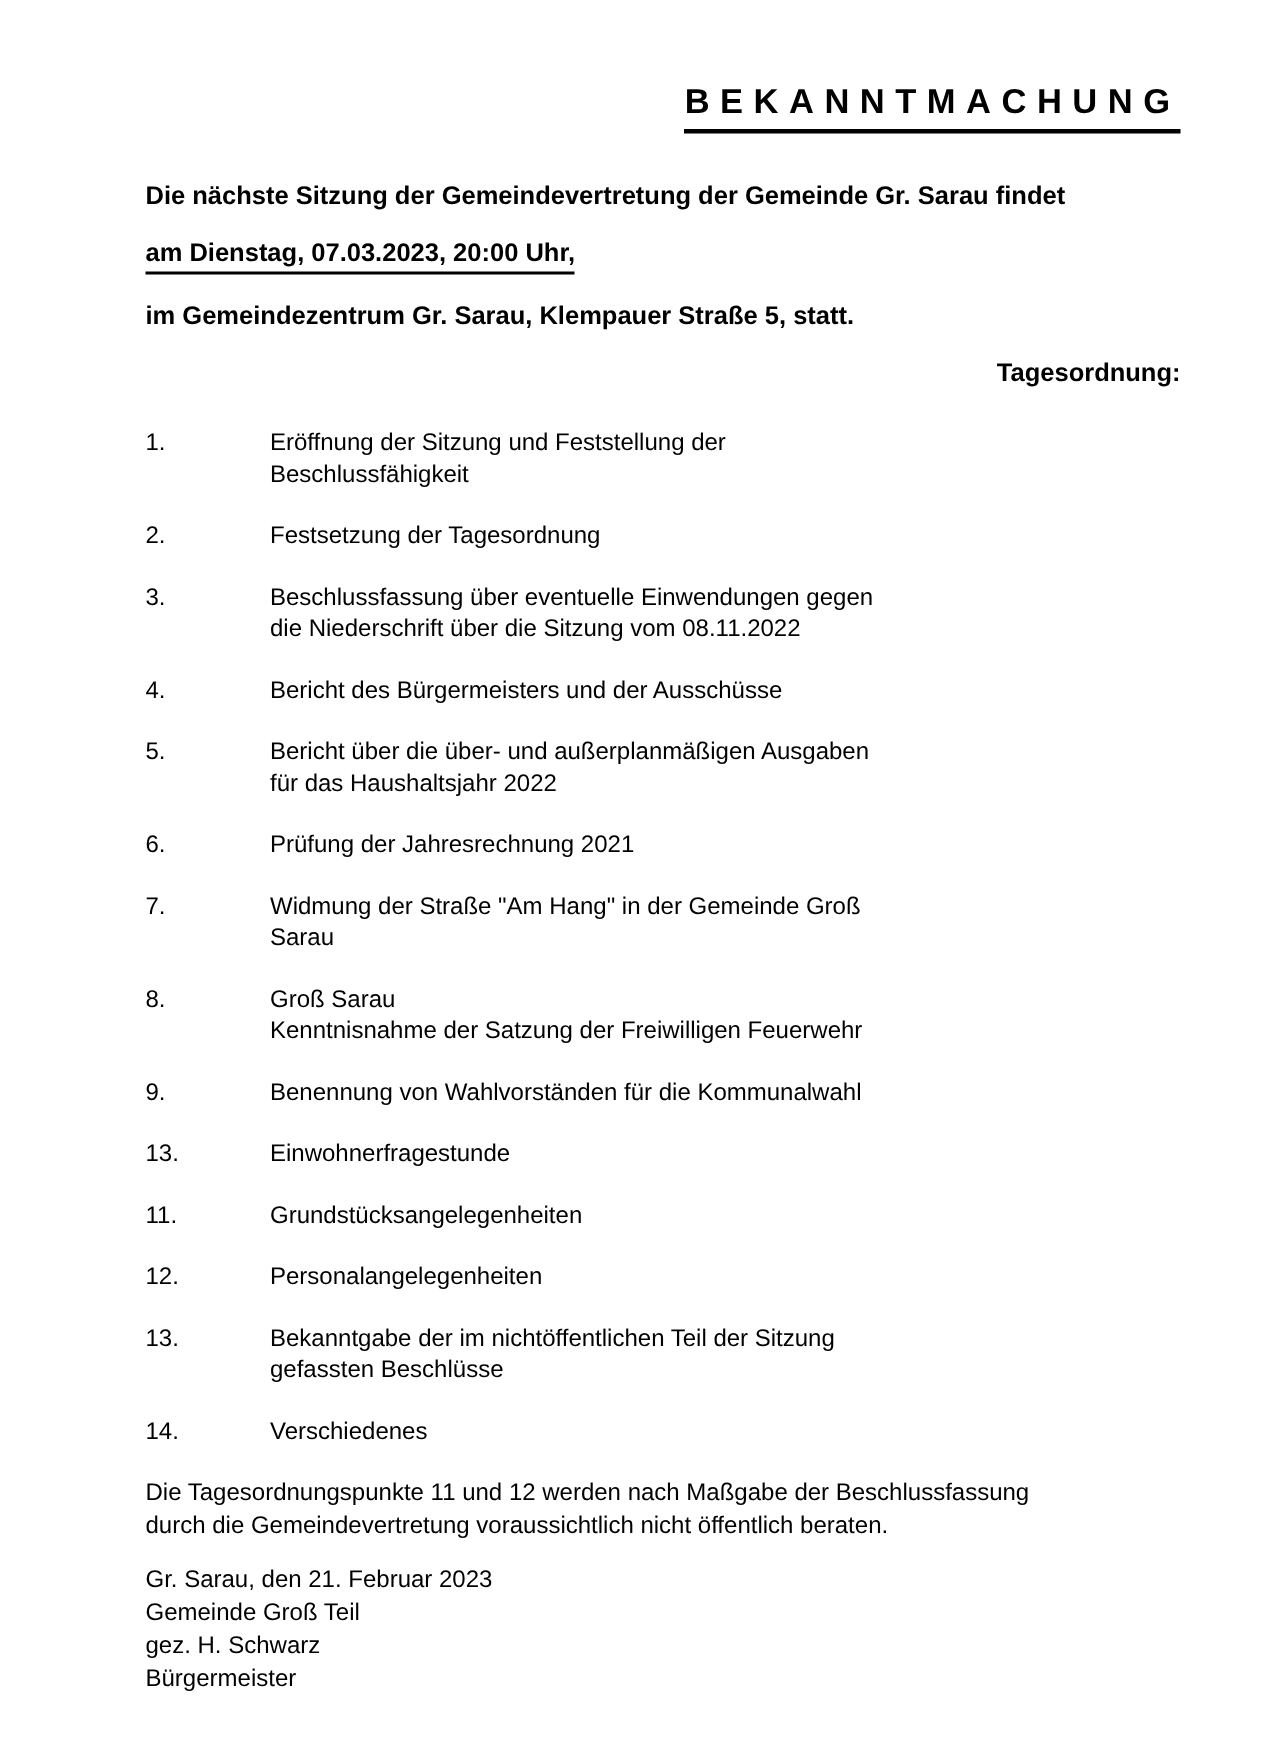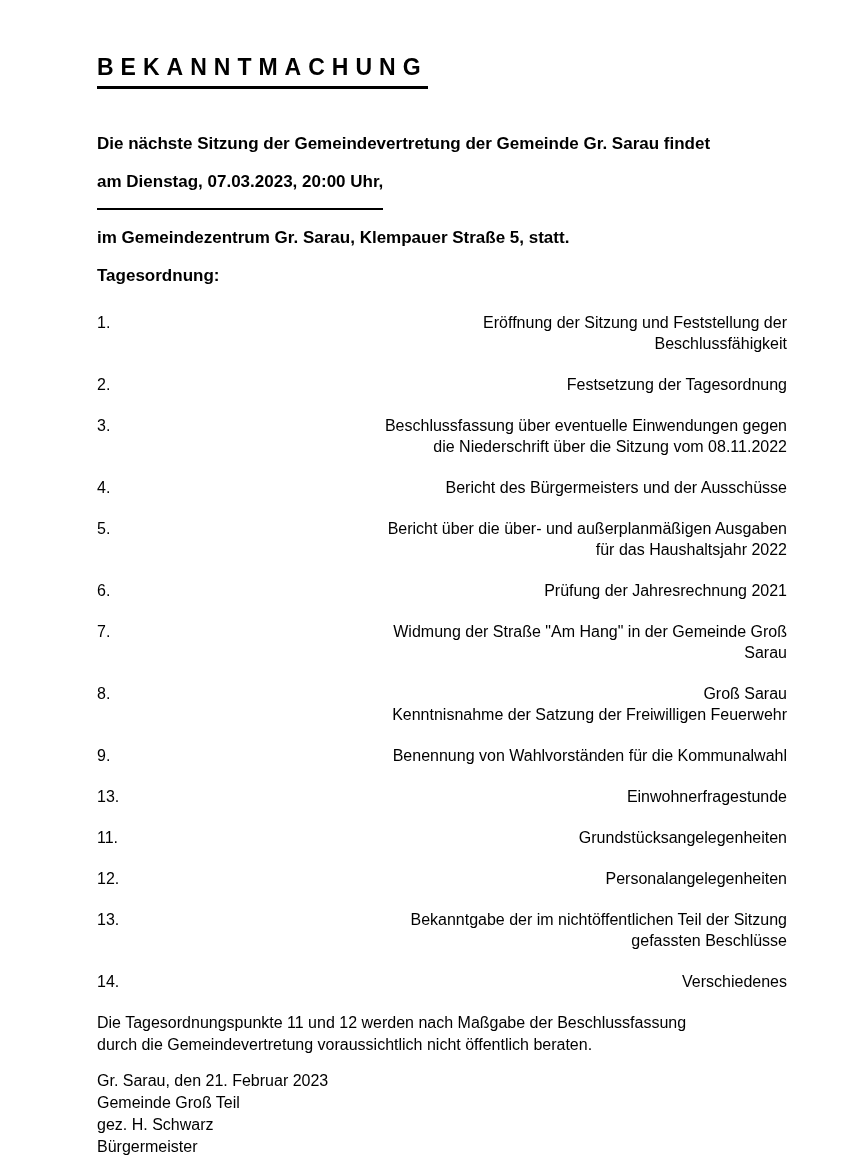--- a/index.html
+++ b/index.html
@@ -18,22 +18,22 @@
   .page {
     box-sizing: border-box;
     width: 844px;
     height: 1175px;
     padding: 54px 57px 0 97px;
   }
   .content {
     width: 690px;
   }
   .doc-title-wrap {
-    text-align: left;
-    margin-bottom: 45px;
+    text-align: right;
+    margin-bottom: 32px;
   }
   .doc-title {
     display: inline-block;
     font-size: 23px;
     font-weight: bold;
     letter-spacing: 7px;
     border-bottom: 3px solid #000000;
     padding-bottom: 5px;
     white-space: nowrap;
   }
@@ -41,41 +41,41 @@
     text-align: left;
     font-weight: bold;
     font-size: 17px;
     line-height: 20px;
     margin-bottom: 18px;
     white-space: nowrap;
   }
   .u-line {
     display: inline-block;
     border-bottom: 2px solid #000000;
-    padding-bottom: 16px;
+    padding-bottom: 2px;
   }
   .agenda-heading {
     font-weight: bold;
     font-size: 17px;
     line-height: 20px;
     margin: 10px 0 26px 0;
+    text-align: right;
   }
   .agenda-item {
     display: flex;
     align-items: flex-start;
     line-height: 21px;
     margin-bottom: 20px;
   }
   .agenda-item-number {
     flex: 0 0 83px;
     width: 83px;
   }
   .agenda-item-text {
     flex: 1 1 auto;
-    text-align: right;
   }
   .text-line {
     white-space: nowrap;
   }
   .note {
     margin-top: 12px;
     line-height: 22px;
   }
   .signature {
     margin-top: 14px;

